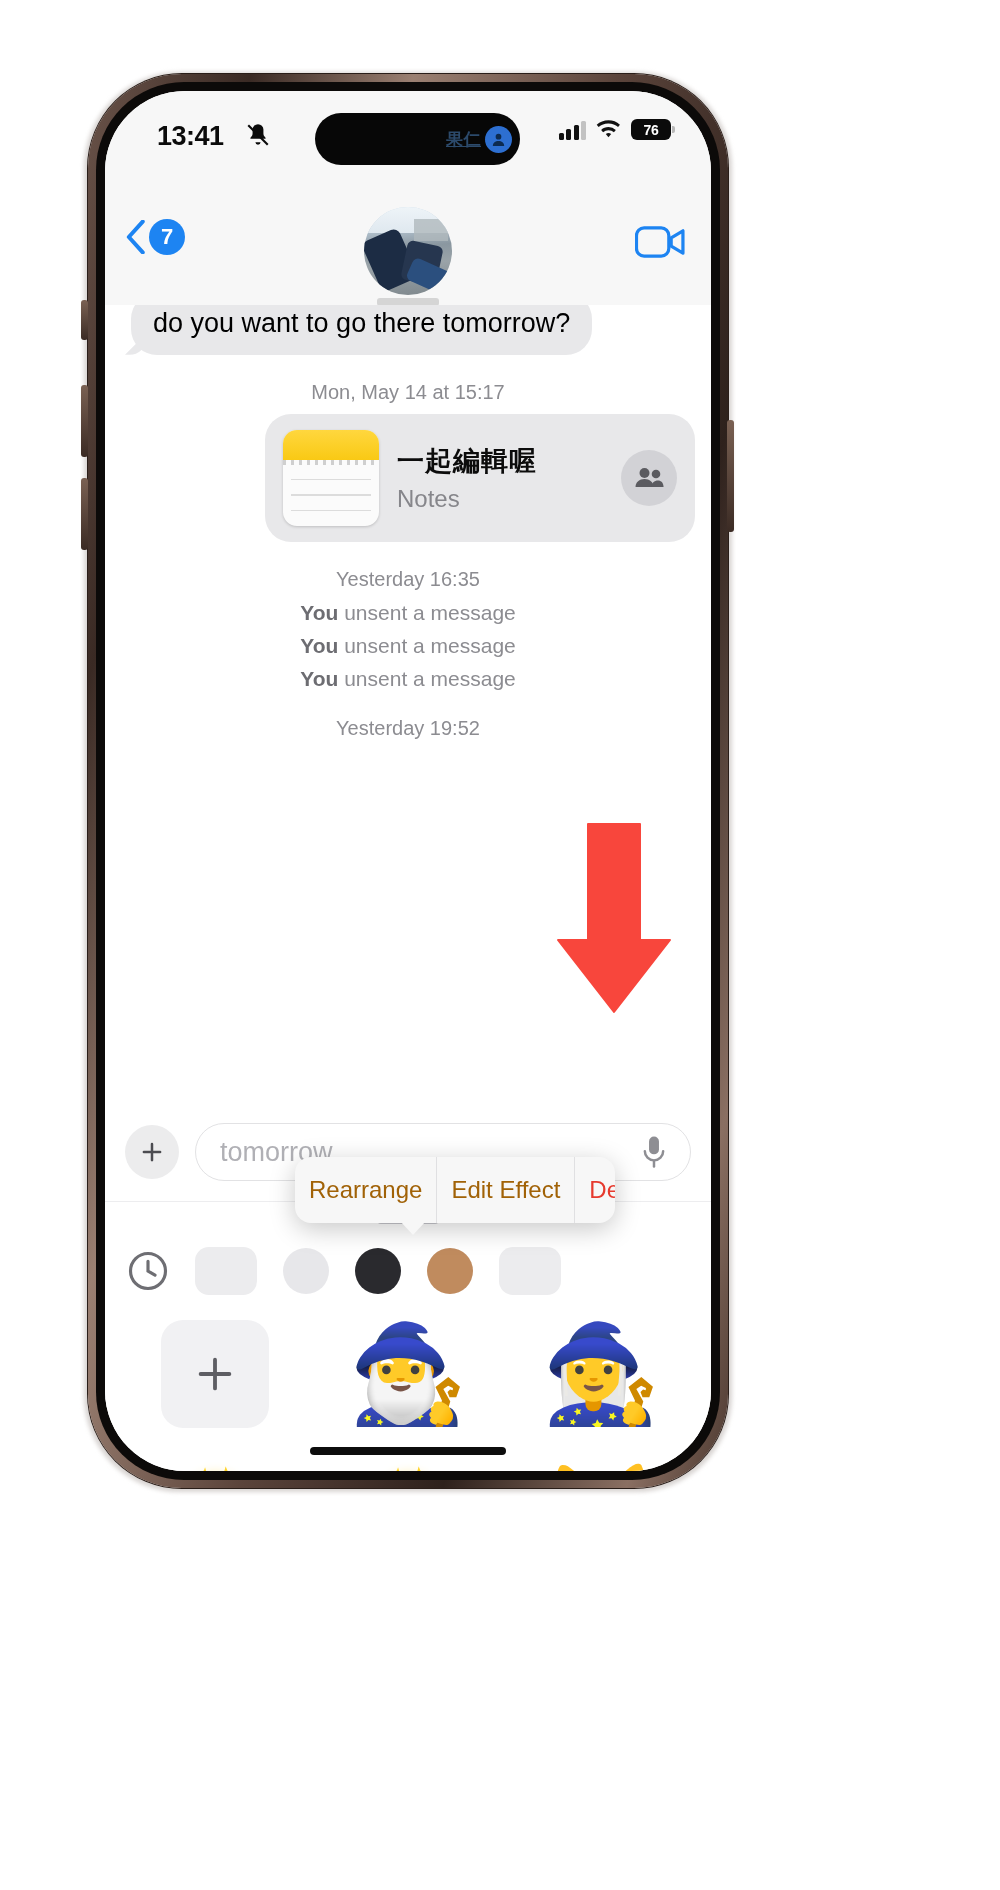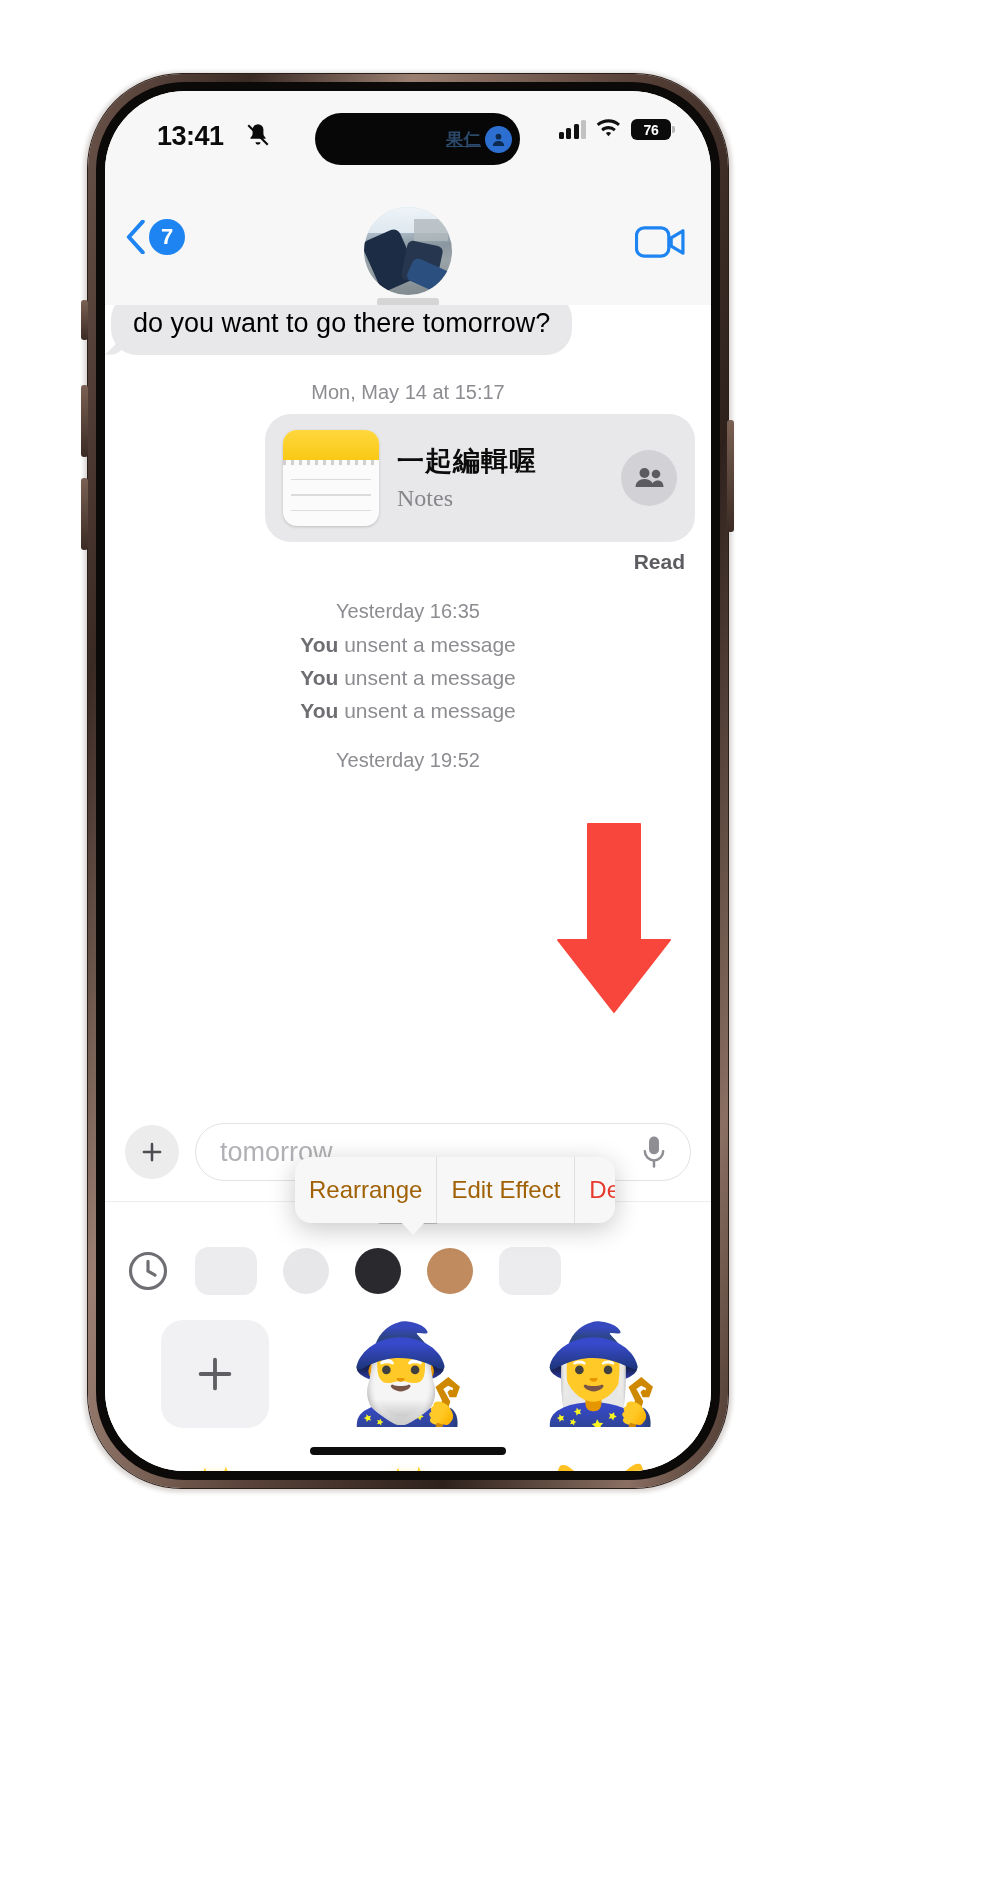--- a/index.html
+++ b/index.html
@@ -52,21 +52,21 @@
     position:absolute; left:210px; top:22px; width:205px; height:52px;
     background:#070707; border-radius:30px;
     display:flex; align-items:center; justify-content:flex-end; padding-right:8px; gap:4px;
   }
   .di-text{ font-size:17px; color:#2c4a6b; font-weight:600; letter-spacing:0.5px;text-decoration:underline; }
   .di-avatar{
     width:27px; height:27px; border-radius:50%;
     background:#2d6fd1; display:flex; align-items:center; justify-content:center;
   }
   .sb-right{
-    position:absolute; right:40px; top:28px; display:flex; align-items:flex-start; gap:9px;
+    position:absolute; right:40px; top:28px; display:flex; align-items:center; gap:9px;
   }
   .cell-bars{ display:flex; align-items:flex-end; gap:2.5px; height:20px;}
   .cell-bars i{ display:block; width:5px; background:#111; border-radius:1.5px;}
   .cell-bars i:nth-child(1){height:7px;}
   .cell-bars i:nth-child(2){height:11px;}
   .cell-bars i:nth-child(3){height:15px;}
   .cell-bars i:nth-child(4){height:19px; background:#c2c2c2;}
   .batt{
     position:relative; width:40px; height:21px; border-radius:6px;
     background:#0b0b0b; display:flex; align-items:center; justify-content:center;
@@ -134,21 +134,21 @@
   .bubble-in{
     position:relative; display:inline-block; max-width:480px;
     background:#e8e8ea; color:#000; border-radius:26px;
     padding:14px 22px; font-size:27px; line-height:1.25;
   }
   .bubble-in:before{
     content:""; position:absolute; left:-6px; bottom:0; width:22px; height:22px;
     background:#e8e8ea; border-bottom-right-radius:18px;
     clip-path: polygon(0 100%, 100% 100%, 100% 0);
   }
-  .row-left{ padding:0 6px; margin-top:-12px;}
+  .row-left{ padding:0 26px; margin-top:-12px;}
   .ts{
     text-align:center; color:#8c8c91; font-size:20px; margin:26px 0 10px;
   }
   .unsent{
     text-align:center; color:#8c8c91; font-size:21px; margin:9px 0;
   }
   .unsent b{ color:#6d6d72; font-weight:700;text-align:center;}
   .notes-wrap{ display:flex; justify-content:flex-end; padding:0 16px; }
   .notes-card{
     display:flex; align-items:center; gap:18px;
@@ -158,21 +158,21 @@
   .notes-icon{
     width:96px; height:96px; border-radius:14px; overflow:hidden;
     background:#fbfbfb; box-shadow:0 1px 3px rgba(0,0,0,.18);
     position:relative; flex:none;
   }
   .notes-icon .top{ height:30px; background:linear-gradient(180deg,#ffd73e,#f9c914);}
   .notes-icon .perf{
     height:5px; background:repeating-linear-gradient(90deg,#cfcfcf 0 3px,transparent 3px 8px);
   }
   .notes-icon .ln{ height:1.5px; background:#dcdcdc; margin:14px 8px 0;}
-  .notes-meta{ flex:1; display:flex; flex-direction:column; gap:6px;font-family:Liberation Serif, serif;}
+  .notes-meta{ flex:1; display:flex; flex-direction:column; gap:6px;}
   .notes-title{ font-size:27px; font-weight:700; color:#0c0c0c; letter-spacing:1px;}
   .notes-sub{ font-size:24px; color:#86868b;}
   .notes-people{
     width:56px; height:56px; border-radius:50%; background:#d2d2d6;
     display:flex; align-items:center; justify-content:center; flex:none;
   }
   .read{
     text-align:right; padding:8px 26px 0; font-size:21px; font-weight:700; color:#5c5c61;
   }
 
@@ -349,21 +349,20 @@
           <div class="notes-people">
             <svg width="30" height="24" viewBox="0 0 30 24">
               <circle cx="10.5" cy="7" r="5" fill="#5b5b60"></circle>
               <path d="M1.5 21c0-5 4-8 9-8s9 3 9 8z" fill="#5b5b60"></path>
               <circle cx="22" cy="8" r="4.3" fill="#5b5b60"></circle>
               <path d="M17 21c.6-4.2 3.3-6.6 7-6.6 3.2 0 5.3 2.1 5.6 6.6z" fill="#5b5b60"></path>
             </svg>
           </div>
         </div>
       </div>
-      <div class="read">Read</div>
 
       <div class="ts">Yesterday 16:35</div>
       <div class="unsent">
         <b>You</b><span> unsent a message</span>
       </div>
       <div class="unsent">
         <b>You</b><span> unsent a message</span>
       </div>
       <div class="unsent">
         <b>You</b><span> unsent a message</span>

